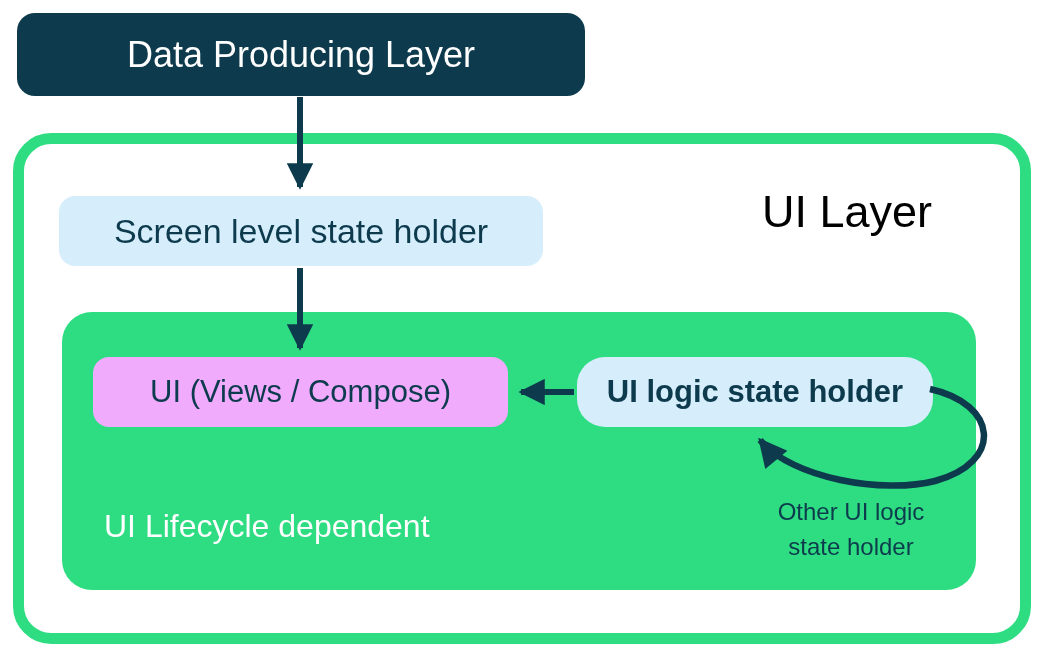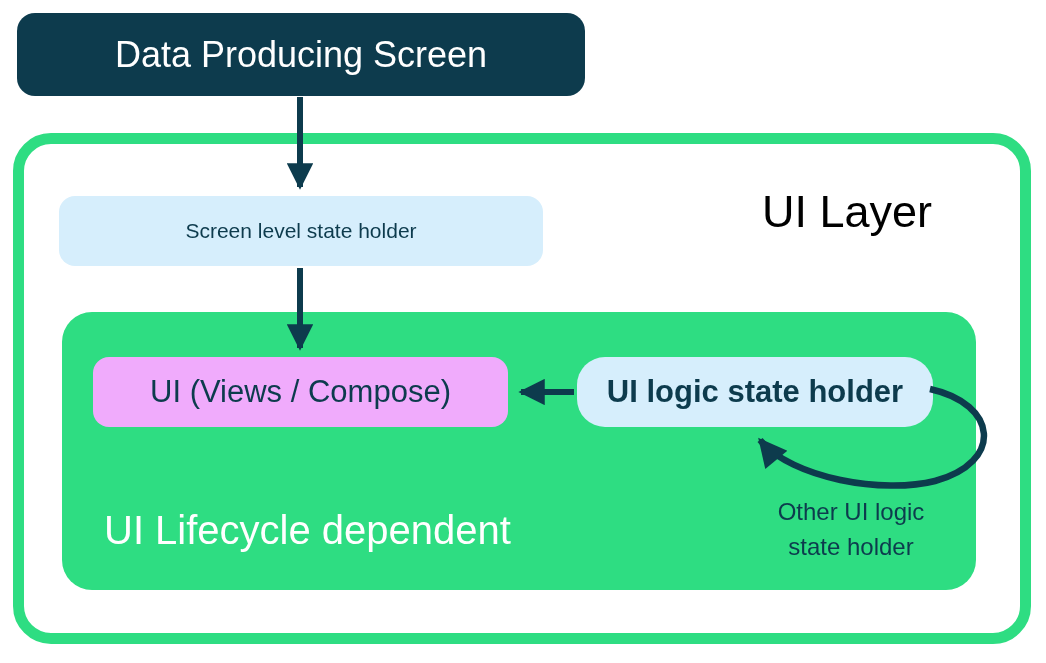--- a/index.html
+++ b/index.html
@@ -49,21 +49,21 @@
     font-size: 45px;
     line-height: 52px;
   }
   
   .screen-box {
     left: 59px; top: 196px;
     width: 484px; height: 70px;
     background: #d6eefc;
     border-radius: 16px;
     color: #0d3b4d;
-    font-size: 21px;
+    font-size: 34px;
   }
   
   .green-box {
     left: 62px; top: 312px;
     width: 914px; height: 278px;
     background: #2edd82;
     border-radius: 30px;
   }
   
   .ui-box {
@@ -80,21 +80,21 @@
     width: 356px; height: 70px;
     background: #d6eefc;
     border-radius: 28px;
     color: #0d3b4d;
     font-size: 31px;
     font-weight: bold;
   }
   .lifecycle-label {
     left: 104px; top: 508px;
     color: #ffffff;
-    font-size: 40px;
+    font-size: 32px;
     white-space: nowrap;
   }
   .other-note {
     left: 726px; top: 494px;
     width: 250px;
     text-align: center;
     color: #0d3b4d;
     font-size: 24px;
     line-height: 35px;
   }
@@ -110,21 +110,21 @@
 
 <div class="stage">
 
   <div class="box ui-layer-box"></div>
 
   <div class="abs ui-layer-title">UI Layer</div>
 
   <div class="box green-box"></div>
 
   <div class="box dark-box">
-    <span>Data Producing Screen</span>
+    <span>Data Producing Layer</span>
   </div>
 
   <div class="box screen-box">
     <span>Screen level state holder</span>
   </div>
 
   <div class="box ui-box">
     <span>UI (Views / Compose)</span>
   </div>
 

